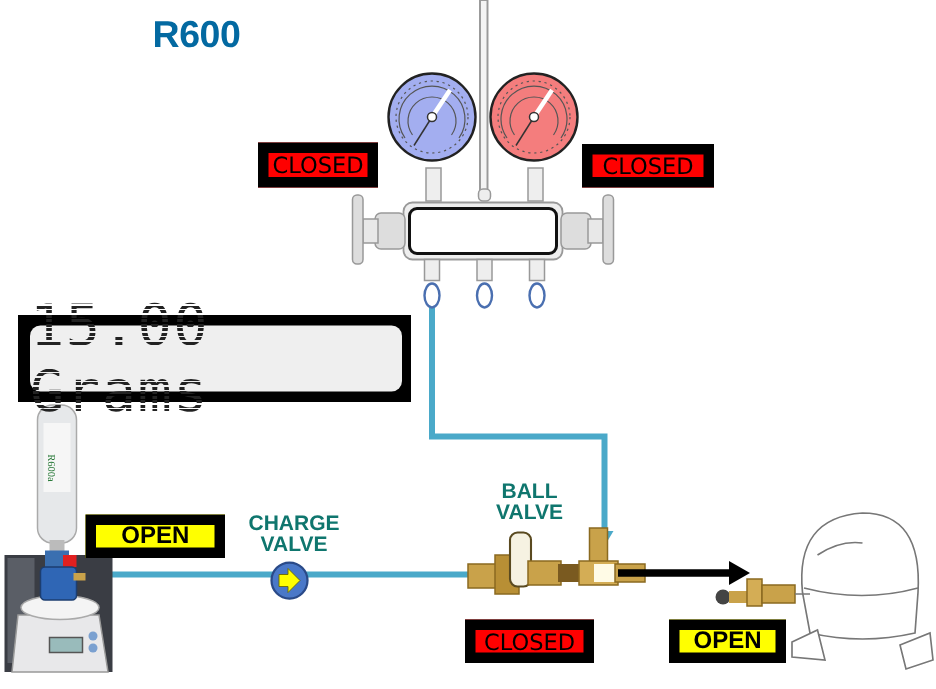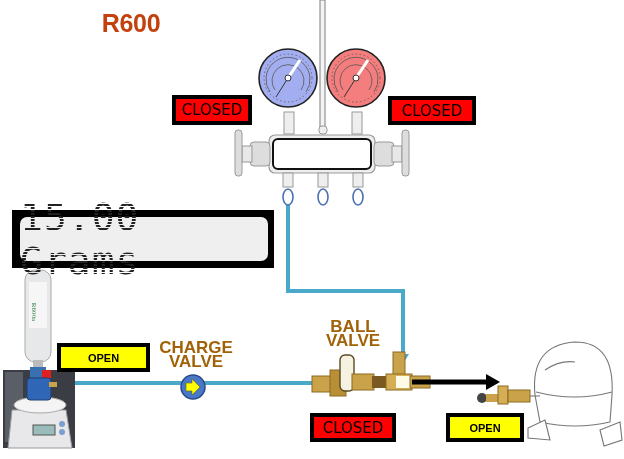--- a/index.html
+++ b/index.html
@@ -1,22 +1,22 @@
 <!DOCTYPE html>
 <html><head>
 <meta charset="utf-8">
 <style>
   html,body{margin:0;padding:0;background:#fff;}
   body{width:624px;height:459px;position:relative;overflow:hidden;font-family:"Liberation Sans",sans-serif;}
   .abs{position:absolute;}
-  .title{left:0;top:8px;width:262px;text-align:center;font-weight:bold;font-size:25px;line-height:31px;color:#c2410c;letter-spacing:-0.3px;}
-  .lbl{font-weight:bold;color:#a16207;text-align:center;font-size:17px;line-height:14px;}
-  .tag{position:absolute;display:flex;align-items:center;justify-content:center;font-family:"DejaVu Sans",sans-serif;font-size:15px;color:#000;border:4px solid #000000;box-sizing:border-box;}
+  .title{left:0;top:8px;width:262px;text-align:center;font-weight:bold;font-size:25px;line-height:31px;color:#0369a1;letter-spacing:-0.3px;}
+  .lbl{font-weight:bold;color:#0f766e;text-align:center;font-size:14px;line-height:14px;}
+  .tag{position:absolute;display:flex;align-items:center;justify-content:center;font-family:"DejaVu Sans",sans-serif;font-size:15px;color:#000;border:7px solid #000000;box-sizing:border-box;}
   .tag.red{background:#ff0000;}
-  .tag.yellow{background:#ffff00;font-family:"Liberation Sans",sans-serif;font-weight:bold;font-size:11px;}
+  .tag.yellow{background:#ffff00;font-family:"Liberation Sans",sans-serif;font-weight:bold;font-size:16px;}
   .scale{left:12px;top:210px;width:262px;height:58px;background:#000;}
   .scale-inner{position:absolute;left:8px;top:7px;width:248px;height:44px;background:#efefef;border-radius:7px;display:flex;align-items:center;justify-content:center;}
   .scale-text{font-family:"DejaVu Sans Mono",monospace;font-size:38px;color:#222;letter-spacing:1px;
     background:repeating-linear-gradient(to bottom,#222 0 2px,transparent 2px 3px);-webkit-background-clip:text;background-clip:text;color:transparent;}
   svg{position:absolute;left:0;top:0;}
 </style>
 </head>
 <body>
 
 <div class="abs title">

